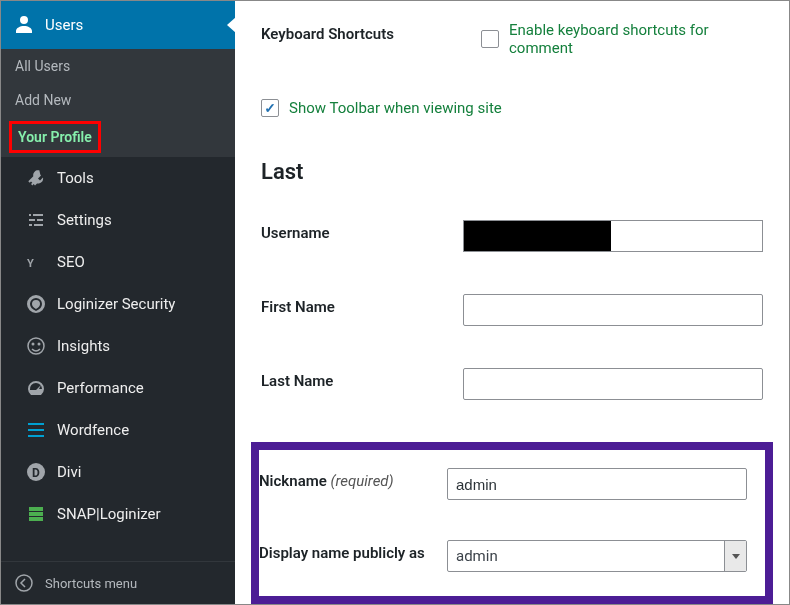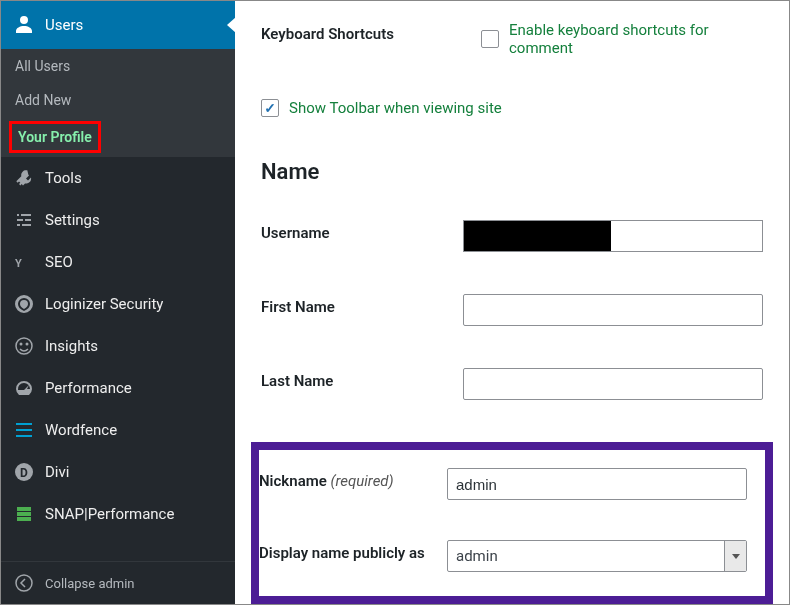--- a/index.html
+++ b/index.html
@@ -5,21 +5,21 @@
 * { margin: 0; padding: 0; box-sizing: border-box; }
 body { font-family: -apple-system, BlinkMacSystemFont, "Segoe UI", Roboto, sans-serif; font-size: 14px; color: #3c434a; background: #f0f0f1; width: 790px; height: 605px; overflow: hidden; position: relative; border: 1px solid #888; }
 .layout { display: flex; height: 100%; }
 .sidebar { width: 234px; background: #23282d; color: #eee; flex-shrink: 0; display: flex; flex-direction: column; }
 .menu-section { background: #0073aa; color: #fff; height: 48px; display: flex; align-items: center; padding: 0 12px; position: relative; font-size: 15px; }
 .menu-section .tri { position: absolute; right: -1px; top: 50%; margin-top: -8px; width: 0; height: 0; border-top: 8px solid transparent; border-bottom: 8px solid transparent; border-right: 9px solid #fff; }
 .menu-sub { background: #32373c; }
 .menu-sub .subitem { padding: 9px 14px; color: #b4b9be; font-size: 14px; cursor: pointer; }
 .menu-sub .subitem.active { color: #86efac; font-weight: 600; }
 .menu-sub .subitem.active.boxed { border: 3px solid #ff0000; display: inline-block; margin: 4px 8px; padding: 5px 6px; }
-.menu-item { display: flex; align-items: center; padding: 0 12px; height: 42px; color: #eee; font-size: 15px; cursor: pointer; }
+.menu-item { display: flex; align-items: center; padding: 0 24px; height: 42px; color: #eee; font-size: 15px; cursor: pointer; }
 .micon { width: 22px; height: 22px; margin-right: 10px; display: flex; align-items: center; justify-content: center; color: #a0a5aa; flex-shrink: 0; }
 .menu-item .lbl { white-space: nowrap; overflow: hidden; text-overflow: ellipsis; }
 .collapse { margin-top: auto; display: flex; align-items: center; padding: 10px 12px; color: #b4b9be; font-size: 13px; border-top: 1px solid #32373c; cursor: pointer; }
 .main { flex: 1; background: #fff; padding: 20px 26px; overflow-y: auto; }
 .form-row { display: flex; align-items: flex-start; margin-bottom: 42px; }
 .form-row .label { width: 220px; font-weight: 600; font-size: 15px; color: #1d2327; padding-top: 4px; }
 .form-row .label .req { font-style: italic; font-weight: 400; color: #555; }
 .form-row .control { flex: 1; }
 .h2 { font-size: 22px; font-weight: 600; color: #1d2327; margin: 26px 0 36px 0; }
 .chk { display: flex; align-items: center; gap: 10px; }
@@ -123,31 +123,31 @@
           </svg>
         </span>
       <span class="lbl">Divi</span>
     </div>
     <div class="menu-item">
       <span class="micon" style="color:#4caf50;">
           <svg viewBox="0 0 20 20">
             <path d="M3 3h14v4H3zm0 5h14v4H3zm0 5h14v4H3z"></path>
           </svg>
         </span>
-      <span class="lbl">SNAP|Performance</span>
+      <span class="lbl">SNAP|Loginizer</span>
     </div>
 
     <div class="collapse">
       <span class="micon">
           <svg viewBox="0 0 20 20">
             <circle cx="10" cy="10" r="8" fill="none" stroke="currentColor" stroke-width="1.5"></circle>
             <path d="M11 6l-4 4 4 4" fill="none" stroke="currentColor" stroke-width="1.5"></path>
           </svg>
         </span>
-      <span>Collapse admin</span>
+      <span>Shortcuts menu</span>
     </div>
   </div>
 
   <div class="main">
 
     <div class="form-row">
       <div class="label">Keyboard Shortcuts</div>
       <div class="control">
         <label class="chk">
           <span class="box"></span>
@@ -158,21 +158,21 @@
 
     <div class="form-row">
       <div class="control">
         <label class="chk">
           <span class="box checked"></span>
           <span class="txt">Show Toolbar when viewing site</span>
         </label>
       </div>
     </div>
 
-    <div class="h2">Name</div>
+    <div class="h2">Last</div>
 
     <div class="form-row">
       <div class="label">Username</div>
       <div class="control">
         <div class="username-block">
           <div class="redact"></div>
         </div>
       </div>
     </div>
 

